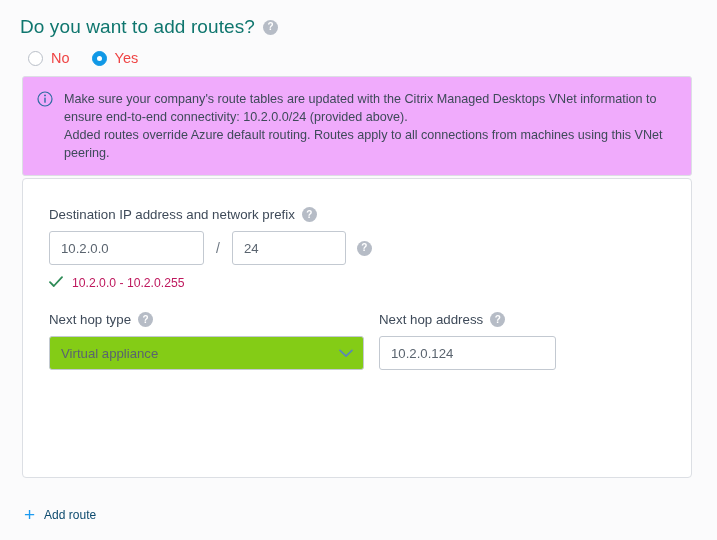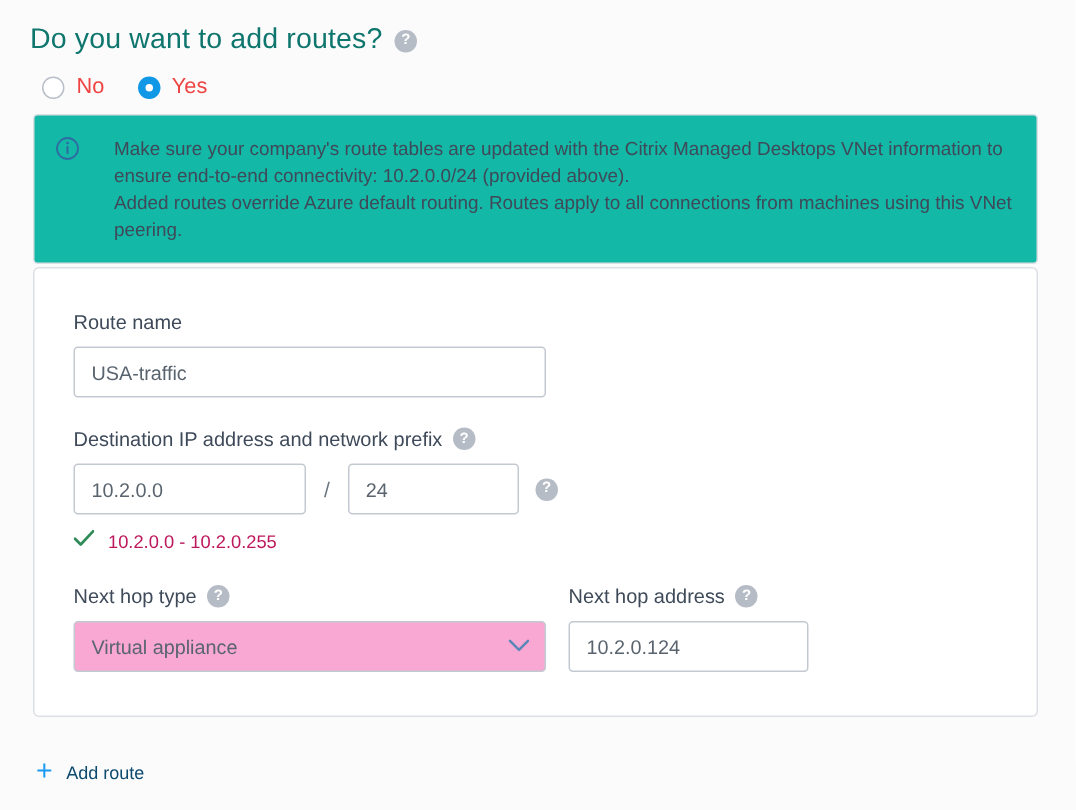--- a/index.html
+++ b/index.html
@@ -95,26 +95,26 @@
     font-size: 14.5px;
     color: #ef4444;
   }
 
   
   .info-banner {
     position: absolute;
     left: 22px;
     top: 76px;
     width: 670px;
-    background: #14b8a6;
+    background: #f0abfc;
     border: 1px solid #dcdfe4;
     border-radius: 3px;
     padding: 13px 14px 13px 14px;
     display: flex;
-    gap: 23px;
+    gap: 11px;
   }
   .info-icon {
     flex: none;
     width: 16px;
     height: 16px;
     margin-top: 1px;
   }
   .info-text {
     font-size: 12.6px;
     line-height: 18px;
@@ -196,36 +196,36 @@
 
   .select-wrap {
     position: relative;
     width: 315px;
   }
   .select-box {
     width: 100%;
     height: 34px;
     border: 1px solid #c3c9d1;
     border-radius: 3px;
-    background: #f9a8d4;
+    background: #84cc16;
     font-size: 13.2px;
     color: #5a646f;
     display: flex;
     align-items: center;
     padding: 0 11px;
     cursor: pointer;
   }
   .select-chevron {
     position: absolute;
     right: 11px;
     top: 50%;
     transform: translateY(-50%);
     pointer-events: none;
   }
-  .hop-addr-input { width: 160px; }
+  .hop-addr-input { width: 177px; }
 
   
   .add-route {
     position: absolute;
     left: 24px;
     top: 505px;
     display: flex;
     align-items: center;
     gap: 9px;
     color: #1d9bf0;
@@ -273,26 +273,20 @@
       </svg>
     </span>
     <div class="info-text">
       <p>Make sure your company's route tables are updated with the Citrix Managed Desktops VNet information to ensure end-to-end connectivity: 10.2.0.0/24 (provided above).</p>
       <p>Added routes override Azure default routing. Routes apply to all connections from machines using this VNet peering.</p>
     </div>
   </div>
 
   <div class="route-card">
 
-    <div class="block">
-      <div class="field-label">
-        <span>Route name</span>
-      </div>
-      <input class="txt-input route-name-input" type="text" value="USA-traffic" style="">
-    </div>
 
     <div class="block">
       <div class="field-label">
         <span>Destination IP address and network prefix</span>
         <span class="help-icon">?</span>
       </div>
       <div class="ip-row">
         <input class="txt-input ip-addr-input" type="text" value="10.2.0.0" style="">
         <span class="slash">/</span>
         <input class="txt-input prefix-input" type="text" value="24" style="">

